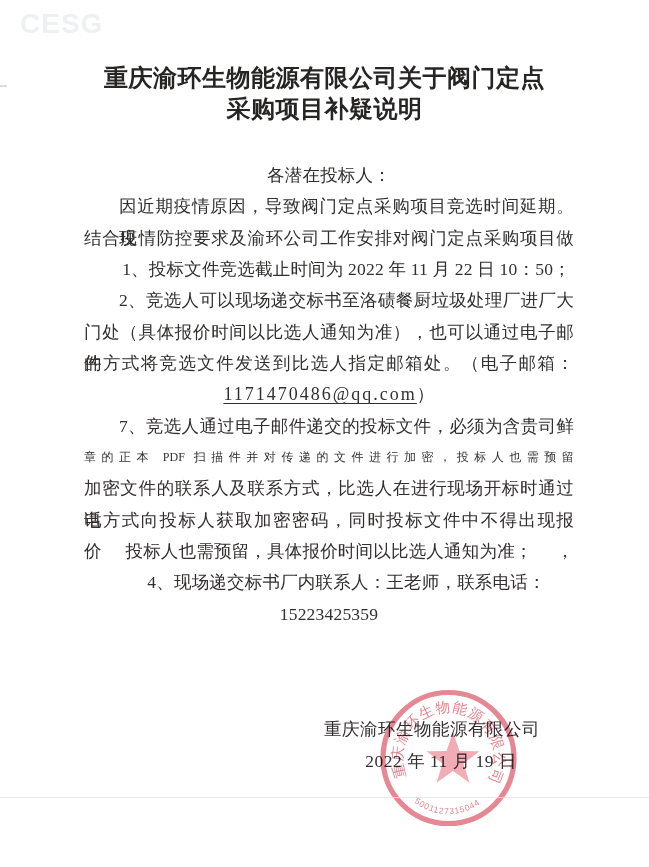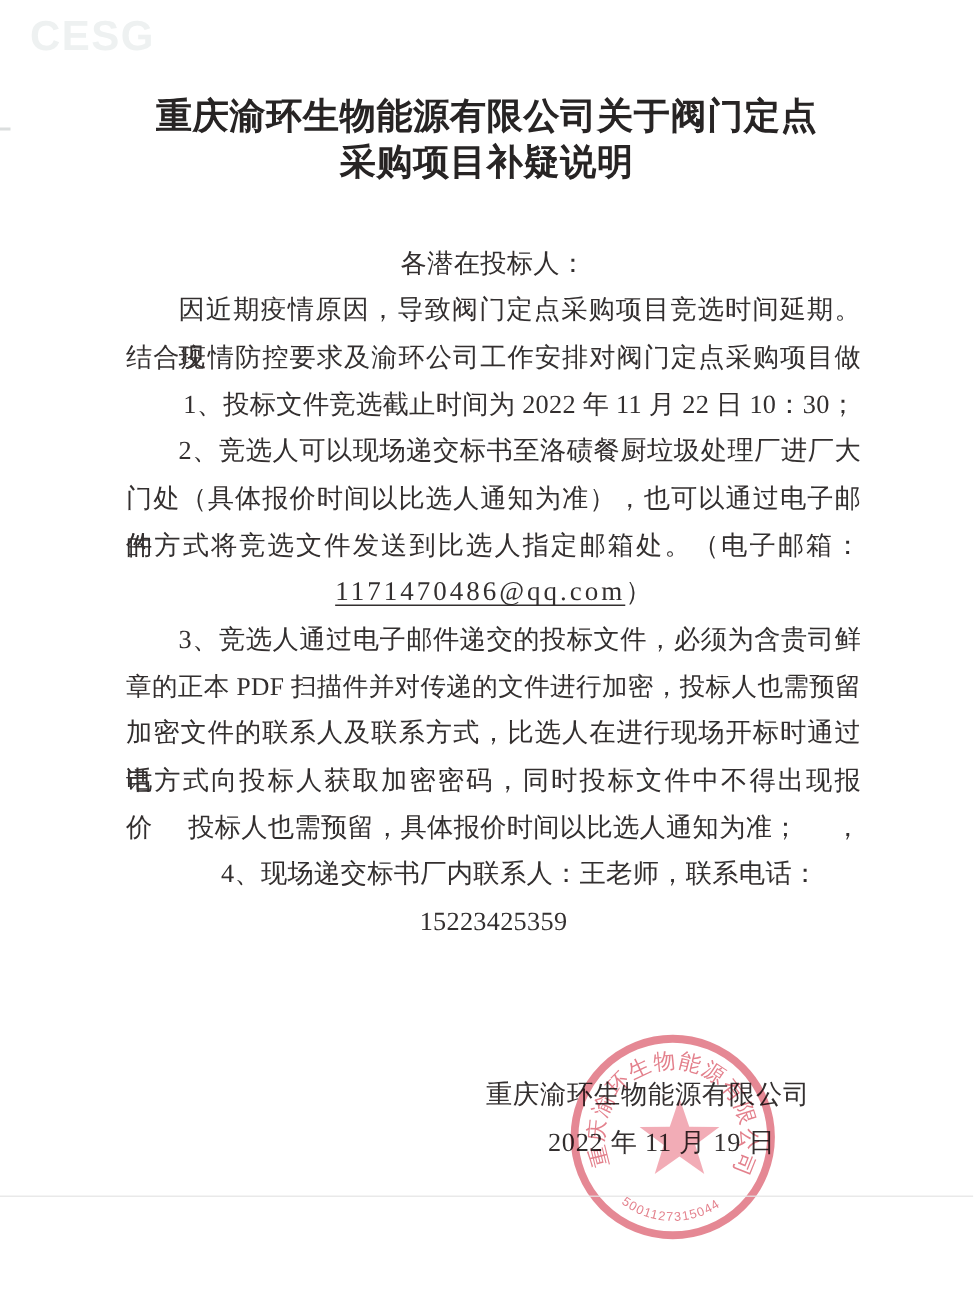--- a/index.html
+++ b/index.html
@@ -19,21 +19,21 @@
     text-align:center; font-weight:bold; font-size:24px;
     line-height:31px; letter-spacing:0.5px; color:#272424;
   }
   .doc-body {
     position:absolute; left:84px; top:160px; width:490px;
     font-size:17.5px;
   }
   .line { height:31.35px; line-height:31.35px; letter-spacing:0.2px;text-align:center; }
   .line.ind { padding-left:35px; }
   .line.j { text-align:justify; text-align-last:justify; text-justify:inter-character; }
-  .line.tight { font-size:17px; }
+  .line.tight { font-size:12px; }
   .u { text-decoration:underline; text-underline-offset:3px; letter-spacing:2px; font-size:18px; }
   .sig-line { position:absolute; font-size:17.5px; letter-spacing:0.5px; color:#332f2f; white-space:nowrap; }
   .sig-company { top:717px; right:109px; }
   .sig-date { top:749px; right:132px; }
   .seal-svg { position:absolute; left:370px; top:678px; mix-blend-mode:multiply; opacity:0.88; }
   .scan-line { position:absolute; left:0; top:797px; width:649px; height:1px; background:#e3e3e3; opacity:0.8; }
   .edge-mark { position:absolute; left:0; top:85px; width:7px; height:2px; background:#dbdede; }
 </style>
 </head>
 <body>
@@ -44,26 +44,26 @@
 
   <div class="doc-title">
     <div>重庆渝环生物能源有限公司关于阀门定点</div>
     <div>采购项目补疑说明</div>
   </div>
 
   <div class="doc-body" id="doc-body">
       <div class="line">各潜在投标人：</div>
       <div class="line j ind">因近期疫情原因，导致阀门定点采购项目竞选时间延期。现</div>
       <div class="line j">结合疫情防控要求及渝环公司工作安排对阀门定点采购项目做</div>
-      <div class="line ind">1、投标文件竞选截止时间为 2022 年 11 月 22 日 10：30；</div>
+      <div class="line ind">1、投标文件竞选截止时间为 2022 年 11 月 22 日 10：50；</div>
       <div class="line j ind">2、竞选人可以现场递交标书至洛碛餐厨垃圾处理厂进厂大</div>
       <div class="line j">门处（具体报价时间以比选人通知为准），也可以通过电子邮件</div>
       <div class="line j">的方式将竞选文件发送到比选人指定邮箱处。（电子邮箱：</div>
       <div class="line"><span class="u">1171470486@qq.com</span>）</div>
-      <div class="line j ind">3、竞选人通过电子邮件递交的投标文件，必须为含贵司鲜</div>
+      <div class="line j ind">7、竞选人通过电子邮件递交的投标文件，必须为含贵司鲜</div>
       <div class="line j tight">章的正本 PDF 扫描件并对传递的文件进行加密，投标人也需预留</div>
       <div class="line j">加密文件的联系人及联系方式，比选人在进行现场开标时通过电</div>
       <div class="line j">话方式向投标人获取加密密码，同时投标文件中不得出现报价，</div>
       <div class="line">投标人也需预留，具体报价时间以比选人通知为准；</div>
       <div class="line ind">4、现场递交标书厂内联系人：王老师，联系电话：</div>
       <div class="line">15223425359</div>
     </div>
 
   <div class="sig-line sig-company">重庆渝环生物能源有限公司</div>
   <div class="sig-line sig-date">2022 年 11 月 19 日</div>

